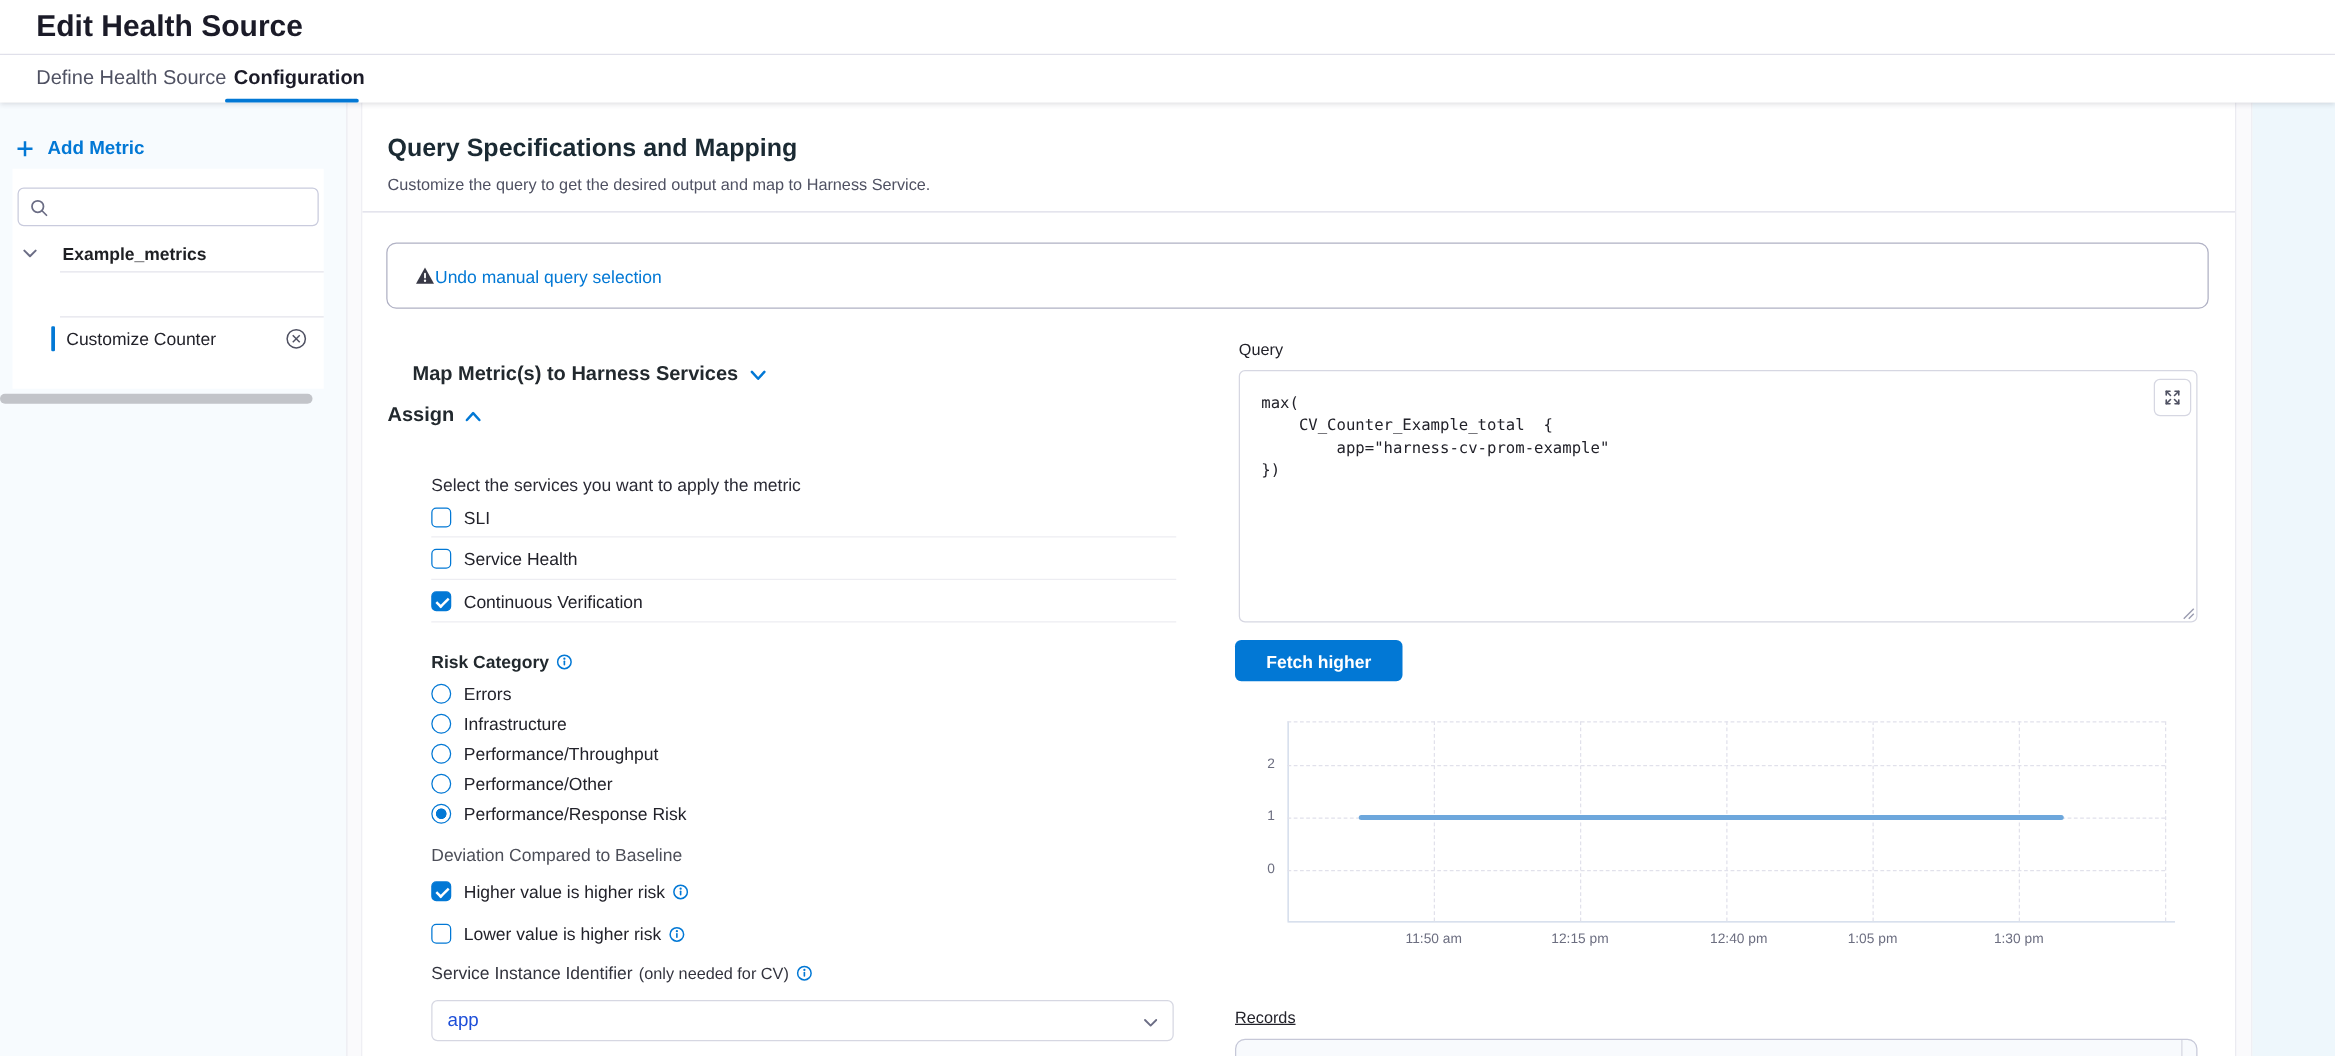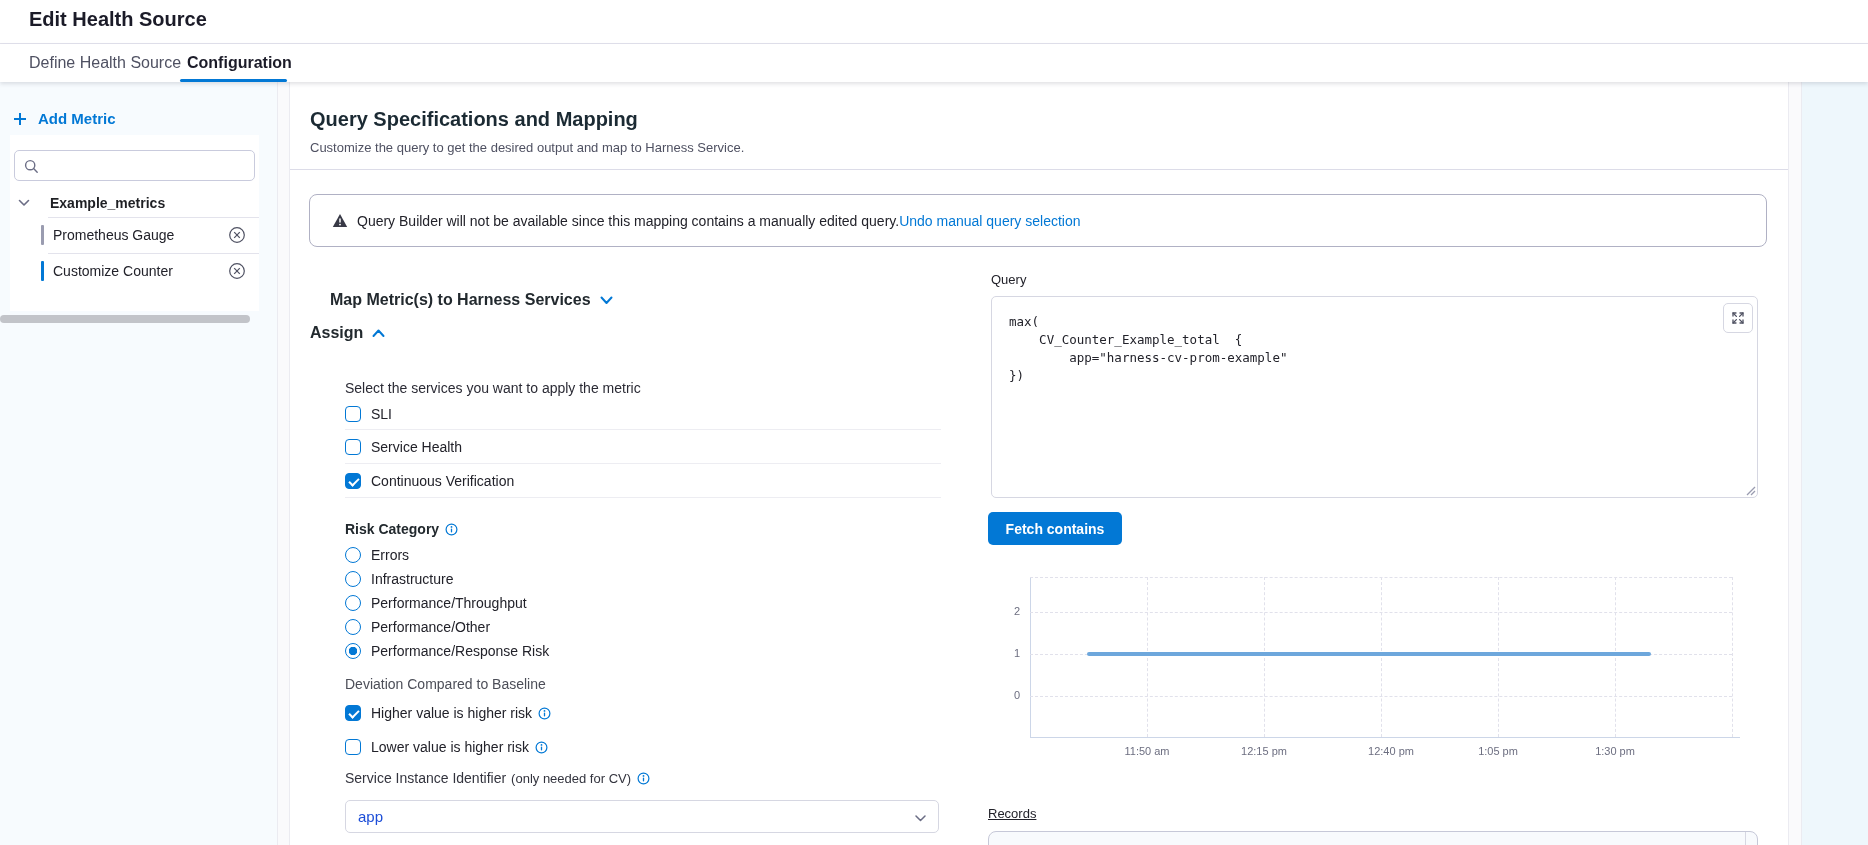--- a/index.html
+++ b/index.html
@@ -3,21 +3,21 @@
 <meta charset="utf-8">
 <style>
   * { margin:0; padding:0; box-sizing:border-box; }
   html,body { background:#fff; }
   .page {
     position:relative; width:1868px; height:845px; overflow:hidden;
     font-family:"Liberation Sans", sans-serif; color:#22222a; background:#fff;
   }
   
   .app-header { position:absolute; left:0; top:0; width:1868px; height:44px; background:#fff; border-bottom:1px solid #e2e2ec; }
-  .app-title { position:absolute; left:29px; top:8px; font-size:20px; font-weight:700; color:#1b1b28; }
+  .app-title { position:absolute; left:29px; top:8px; font-size:24px; font-weight:700; color:#1b1b28; }
   .tabbar { position:absolute; left:0; top:44px; width:1868px; height:38px; background:#fff; box-shadow:0 2px 4px rgba(40,41,61,.14); z-index:5; }
   .tab { position:absolute; top:0; height:38px; line-height:38px; font-size:16px; cursor:pointer; }
   .tab.inactive { left:29px; color:#4f5162; }
   .tab.active { left:187px; color:#1b1b28; font-weight:700; }
   .tab-underline { position:absolute; left:180px; top:35px; width:107px; height:3px; background:#0278d5; border-radius:2px; }
 
   
   .sidebar-bg { position:absolute; left:0; top:82px; width:277px; height:763px; background:#f7fbfe; }
   .add-metric { position:absolute; left:14px; top:110px; font-size:15px; font-weight:600; color:#0278d5; cursor:pointer; display:flex; align-items:center; gap:12px; }
   .plus-icon { position:relative; width:12px; height:12px; display:inline-block; }
@@ -132,31 +132,20 @@
   </div>
 
   <div class="tree-group-row">
     <svg width="12" height="8" viewBox="0 0 12 8">
       <polyline points="1.5,1.5 6,6 10.5,1.5" fill="none" stroke="#6b6d85" stroke-width="1.6" stroke-linecap="round" stroke-linejoin="round"></polyline>
     </svg>
     <span class="tree-group-label">Example_metrics</span>
   </div>
   <div class="tree-divider" style="top:217px"></div>
 
-  <div class="tree-item" style="top:220px">
-    <span class="bar gray"></span>
-    <span class="t-label">Prometheus Gauge</span>
-    <span class="x-btn">
-      <svg width="18" height="18" viewBox="0 0 18 18">
-        <circle cx="9" cy="9" r="7.3" fill="none" stroke="#4f5162" stroke-width="1.2"></circle>
-        <line x1="6.2" y1="6.2" x2="11.8" y2="11.8" stroke="#4f5162" stroke-width="1.2"></line>
-        <line x1="11.8" y1="6.2" x2="6.2" y2="11.8" stroke="#4f5162" stroke-width="1.2"></line>
-      </svg>
-    </span>
-  </div>
   <div class="tree-divider" style="top:253px"></div>
 
   <div class="tree-item" style="top:256px">
     <span class="bar blue"></span>
     <span class="t-label">Customize Counter</span>
     <span class="x-btn">
       <svg width="18" height="18" viewBox="0 0 18 18">
         <circle cx="9" cy="9" r="7.3" fill="none" stroke="#4f5162" stroke-width="1.2"></circle>
         <line x1="6.2" y1="6.2" x2="11.8" y2="11.8" stroke="#4f5162" stroke-width="1.2"></line>
         <line x1="11.8" y1="6.2" x2="6.2" y2="11.8" stroke="#4f5162" stroke-width="1.2"></line>
@@ -174,21 +163,20 @@
   <div class="main-heading">Query Specifications and Mapping</div>
   <div class="main-subheading">Customize the query to get the desired output and map to Harness Service.</div>
   <div class="heading-divider"></div>
 
   <div class="warnbox">
     <svg width="16" height="15" viewBox="0 0 16 15">
       <path d="M8 1 L15.2 14 H0.8 Z" fill="#383946"></path>
       <rect x="7.25" y="5.2" width="1.5" height="4.6" rx="0.75" fill="#fff"></rect>
       <circle cx="8" cy="11.6" r="0.95" fill="#fff"></circle>
     </svg>
-    <span class="warn-text">Query Builder will not be available since this mapping contains a manually edited query.</span>
     <span class="warn-link">Undo manual query selection</span>
   </div>
 
   <div class="section-head map-head">
     <span>Map Metric(s) to Harness Services</span>
     <svg width="13" height="9" viewBox="0 0 13 9">
       <polyline points="1.5,1.5 6.5,7 11.5,1.5" fill="none" stroke="#0278d5" stroke-width="2" stroke-linecap="round" stroke-linejoin="round"></polyline>
     </svg>
   </div>
 
@@ -314,21 +302,21 @@
         <path d="M8.6 8.6 L12 12"></path>
           <path d="M9 12 H12 V9"></path>
       </svg>
     </button>
     <svg class="resize-grip" width="12" height="12" viewBox="0 0 12 12">
       <line x1="11" y1="3" x2="3" y2="11" stroke="#9a9cb0" stroke-width="1.2"></line>
       <line x1="11" y1="7" x2="7" y2="11" stroke="#9a9cb0" stroke-width="1.2"></line>
     </svg>
   </div>
 
-  <button class="fetch-btn">Fetch contains</button>
+  <button class="fetch-btn">Fetch higher</button>
 
   <div class="chart">
       <div class="ax-v" style="left: 6px; top: 9px; height: 160px;"></div>
       <div class="ax-h" style="left: 6px; top: 169px; width: 710px;"></div>
       <div class="gl-h" style="left: 6px; top: 9px; width: 702px;"></div>
       <div class="gl-h" style="left: 6px; top: 44px; width: 702px;"></div>
       <div class="y-lbl" style="left: -30px; top: 37px;">2</div>
       <div class="gl-h" style="left: 6px; top: 86px; width: 702px;"></div>
       <div class="y-lbl" style="left: -30px; top: 79px;">1</div>
       <div class="gl-h" style="left: 6px; top: 128px; width: 702px;"></div>

